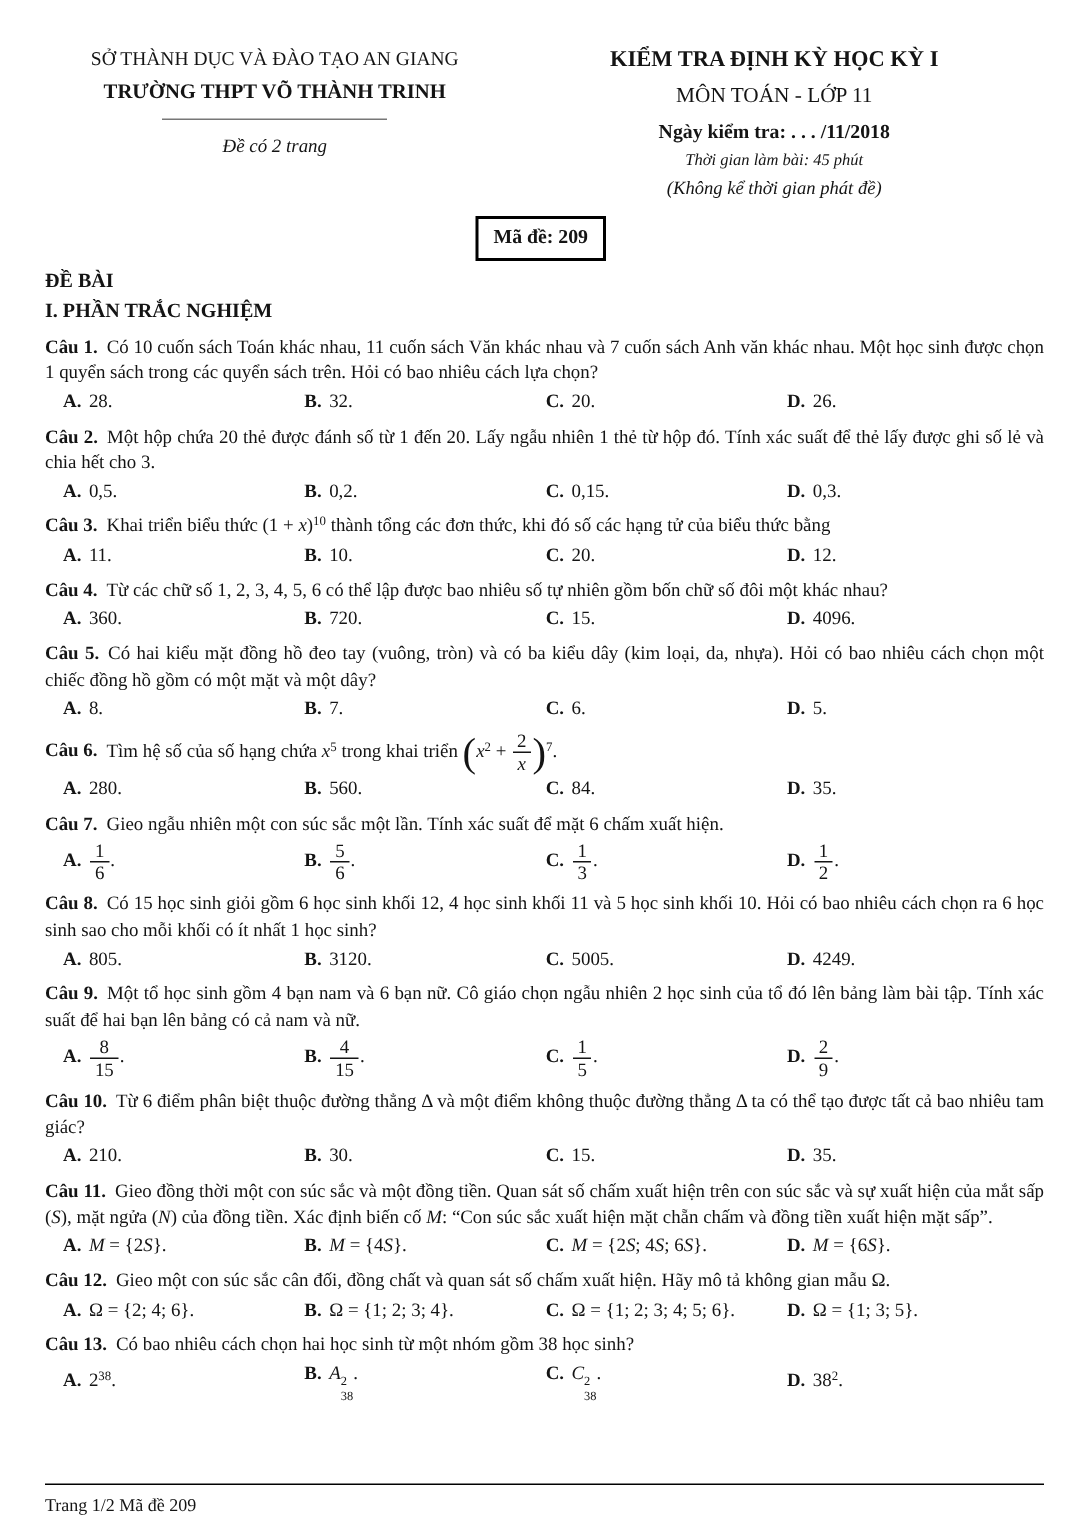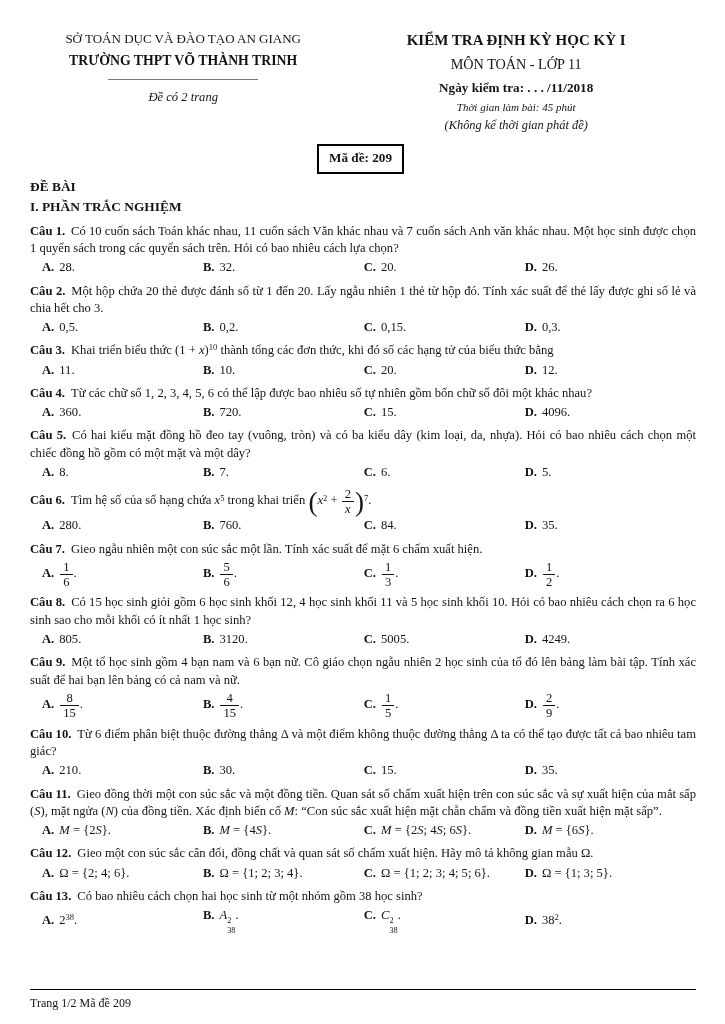--- a/index.html
+++ b/index.html
@@ -47,21 +47,21 @@
   
   .footer{position:absolute;left:30px;right:29px;bottom:12px;border-top:1.2px solid #000;padding-top:5px;text-align:left;font-size:12px;}
 </style>
 </head>
 <body>
 
 <div class="page">
 
   <div class="hdr">
     <div class="hdr-left">
-      <div class="hl1">SỞ TOÁN DỤC VÀ ĐÀO TẠO AN GIANG</div>
+      <div class="hl1">SỞ THÀNH DỤC VÀ ĐÀO TẠO AN GIANG</div>
       <div class="hl2">TRƯỜNG THPT VÕ THÀNH TRINH</div>
       <hr class="hdr-divider">
       <div class="hl3">Đề có 2 trang</div>
     </div>
     <div class="hdr-right">
       <div class="hr1">KIỂM TRA ĐỊNH KỲ HỌC KỲ I</div>
       <div class="hr2">MÔN TOÁN - LỚP 11</div>
       <div class="hr3">Ngày kiểm tra: . . . /11/2018</div>
       <div class="hr4">Thời gian làm bài: 45 phút</div>
       <div class="hr5">(Không kể thời gian phát đề)</div>
@@ -118,21 +118,21 @@
           <span class="opt"><span class="okey">A.</span><span class="oval">8.</span></span>
           <span class="opt"><span class="okey">B.</span><span class="oval">7.</span></span>
           <span class="opt"><span class="okey">C.</span><span class="oval">6.</span></span>
           <span class="opt"><span class="okey">D.</span><span class="oval">5.</span></span>
         </div>
       </div>
       <div class="q">
         <div class="qtext"><span class="qlabel">Câu 6.</span>Tìm hệ số của số hạng chứa <span class="mvar">x</span><span class="msup">5</span> trong khai triển <span class="bigp">(</span><span class="mvar">x</span><span class="msup">2</span> + <span class="frac"><span class="fn">2</span><span class="fd mvar">x</span></span><span class="bigp">)</span><span class="msup">7</span>.</div>
         <div class="opts">
           <span class="opt"><span class="okey">A.</span><span class="oval">280.</span></span>
-          <span class="opt"><span class="okey">B.</span><span class="oval">760.</span></span>
+          <span class="opt"><span class="okey">B.</span><span class="oval">560.</span></span>
           <span class="opt"><span class="okey">C.</span><span class="oval">84.</span></span>
           <span class="opt"><span class="okey">D.</span><span class="oval">35.</span></span>
         </div>
       </div>
       <div class="q">
         <div class="qtext"><span class="qlabel">Câu 7.</span>Gieo ngẫu nhiên một con súc sắc một lần. Tính xác suất để mặt 6 chấm xuất hiện.</div>
         <div class="opts">
           <span class="opt"><span class="okey">A.</span><span class="oval"><span class="frac"><span class="fn">1</span><span class="fd">6</span></span>.</span></span>
           <span class="opt"><span class="okey">B.</span><span class="oval"><span class="frac"><span class="fn">5</span><span class="fd">6</span></span>.</span></span>
           <span class="opt"><span class="okey">C.</span><span class="oval"><span class="frac"><span class="fn">1</span><span class="fd">3</span></span>.</span></span>

